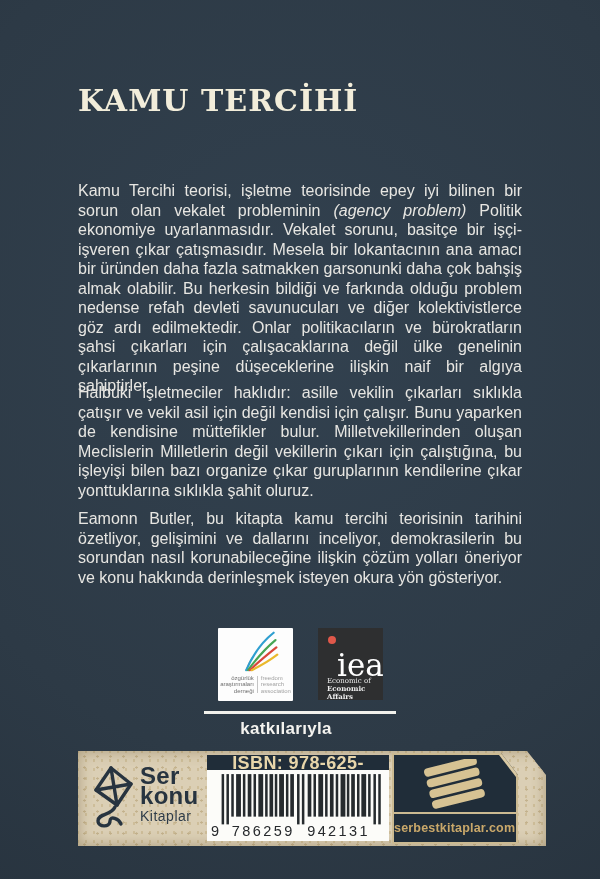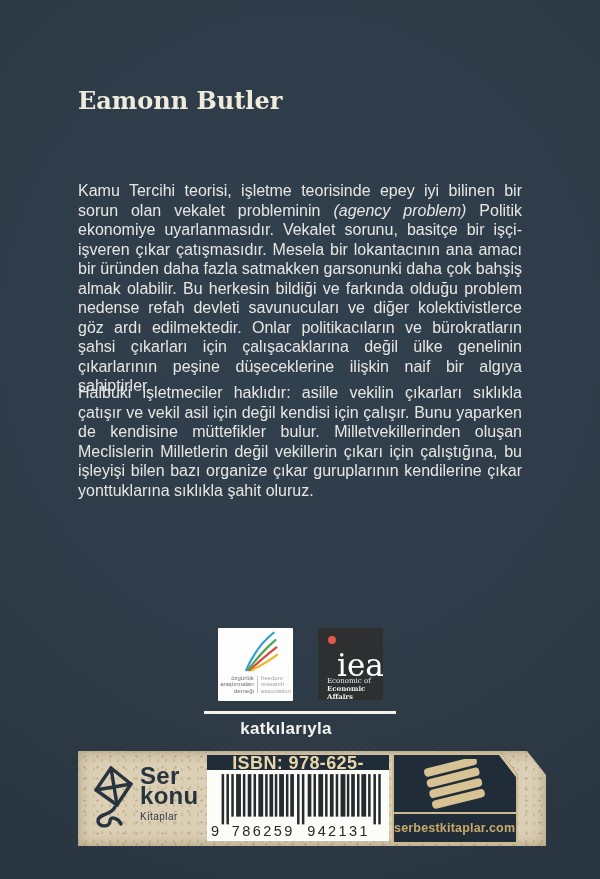--- a/index.html
+++ b/index.html
@@ -63,21 +63,21 @@
       radial-gradient(#cdbd99 1px, transparent 1.5px);
     background-size:13px 11px,8px 9px;
     background-position:0 0,4px 5px;
     box-shadow:inset 0 0 14px rgba(110,90,50,.45);
     clip-path:polygon(0 0, calc(100% - 19px) 0, 100% 24px, 100% 100%, 0 100%);
   }
   
   #kite-icon{position:absolute;left:13px;top:13px;width:44px;height:66px;}
   #publisher-words{position:absolute;left:62px;top:15px;color:#273440;}
   .pub-word{margin:0;font-weight:bold;font-size:24px;line-height:20px;letter-spacing:0.3px;}
-  #publisher-word-sub{margin:3px 0 0 0;font-size:10px;line-height:15px;font-weight:normal;color:#2e3c49;letter-spacing:0.5px;}
+  #publisher-word-sub{margin:3px 0 0 0;font-size:14px;line-height:15px;font-weight:normal;color:#2e3c49;letter-spacing:0.5px;}
   
   #isbn-banner{
     position:absolute;left:129px;top:4px;width:182px;height:15px;
     background:#202d39;color:#e8d6aa;font-size:18px;font-weight:bold;
     text-align:center;line-height:16px;letter-spacing:0.4px;
   }
   #barcode-box{position:absolute;left:129px;top:19px;width:182px;height:71px;background:#fcfcf9;}
   #barcode-svg{position:absolute;left:3px;top:2px;}
   
   #website-square{
@@ -95,25 +95,26 @@
     position:absolute;left:0;top:60px;width:100%;height:27px;line-height:27px;
     text-align:left;color:#c9a86a;font-weight:bold;font-size:12.5px;letter-spacing:0.2px;
   }
 </style>
 </head>
 <body>
 
 <div id="cover">
 
   <div id="title-block" class="abs">
-    <h2 id="book-author">Eamonn Butler</h2>
+    <h1 id="book-title">KAMU TERCİHİ</h1>
   </div>
 
   <p id="para-1" class="para abs"><span>Kamu Tercihi teorisi, işletme teorisinde epey iyi bilinen bir sorun olan vekalet probleminin </span><span class="italic">(agency problem)</span><span> Politik ekonomiye uyarlanmasıdır. Vekalet sorunu, basitçe bir işçi-işveren çıkar çatışmasıdır. Mesela bir lokantacının ana amacı bir üründen daha fazla satmakken garsonunki daha çok bahşiş almak olabilir. Bu herkesin bildiği ve farkında olduğu problem nedense refah devleti savunucuları ve diğer kolektivistlerce göz ardı edilmektedir. Onlar politikacıların ve bürokratların şahsi çıkarları için çalışacaklarına değil ülke genelinin çıkarlarının peşine düşeceklerine ilişkin naif bir algıya sahiptirler.</span></p>
   <p id="para-2" class="para abs">Halbuki işletmeciler haklıdır: asille vekilin çıkarları sıklıkla çatışır ve vekil asil için değil kendisi için çalışır. Bunu yaparken de kendisine müttefikler bulur. Milletvekillerinden oluşan Meclislerin Milletlerin değil vekillerin çıkarı için çalıştığına, bu işleyişi bilen bazı organize çıkar guruplarının kendilerine çıkar yonttuklarına sıklıkla şahit oluruz.</p>
+  <p id="para-3" class="para abs">Eamonn Butler, bu kitapta kamu tercihi teorisinin tarihini özetliyor, gelişimini ve dallarını inceliyor, demokrasilerin bu sorundan nasıl korunabileceğine ilişkin çözüm yolları öneriyor ve konu hakkında derinleşmek isteyen okura yön gösteriyor.</p>
 
   <div id="fra-logo" class="abs">
     <svg id="fra-feather" viewBox="0 0 44 46" fill="none" stroke-linecap="round">
       <path d="M8 44 C 10 38, 12 34, 15 30" stroke="#9aa0a6" stroke-width="1.6"></path>
       <path d="M8 44 C 14 30, 24 14, 38 3" stroke="#2f9fd0" stroke-width="2.4"></path>
       <path d="M10 44 C 18 33, 28 21, 40 11" stroke="#47a554" stroke-width="2.4"></path>
       <path d="M12 44 C 20 36, 31 27, 41 19" stroke="#d8473b" stroke-width="2.4"></path>
       <path d="M14 44 C 22 40, 33 34, 42 27" stroke="#eab92d" stroke-width="2.4"></path>
     </svg>
     <div id="fra-text">

